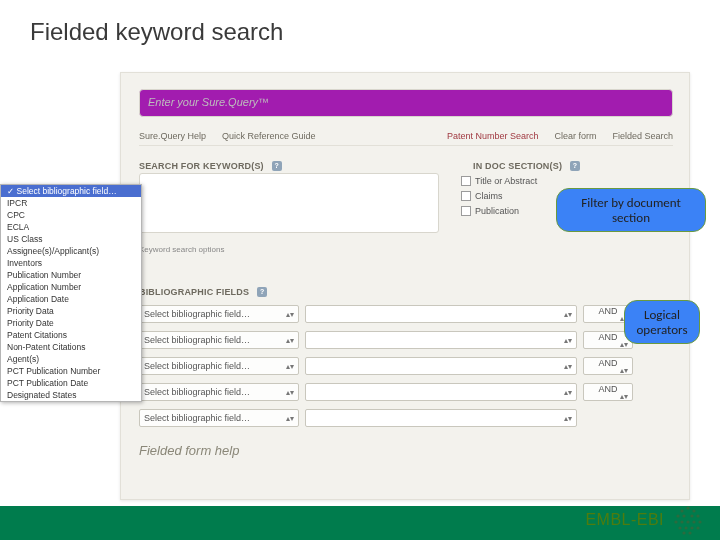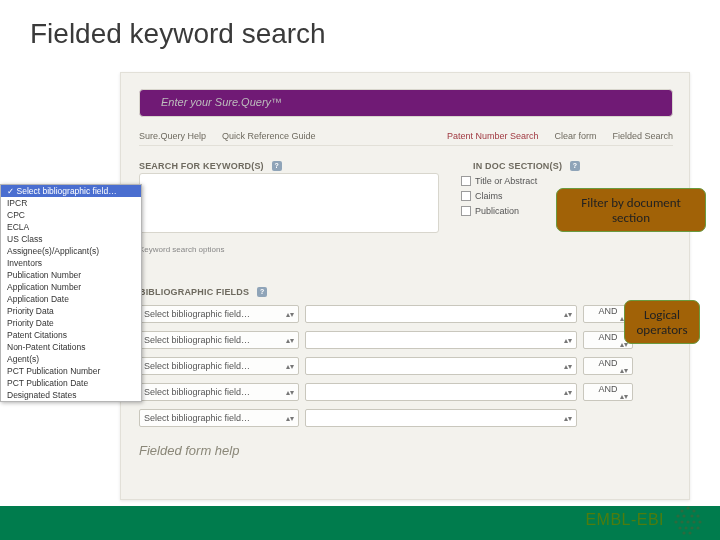--- a/index.html
+++ b/index.html
@@ -8,43 +8,43 @@
     height: 540px;
     font-family: Arial, Helvetica, sans-serif;
     background: #fff;
     position: relative;
     overflow: hidden;
   }
   .slide { position: relative; width: 720px; height: 540px; }
   .title {
     position: absolute;
     left: 30px; top: 18px;
-    font-size: 28px;
+    font-size: 24px;
     color: #3a3a3a;
     font-weight: 400;
   }
   .app-frame {
     position: absolute;
     left: 120px; top: 72px;
     width: 570px; height: 428px;
     background: #f3f2ed;
     border: 1px solid #e2e0d8;
     box-shadow: 0 1px 3px rgba(0,0,0,0.1);
   }
   .query-input {
     position: absolute;
     left: 18px; top: 16px;
     width: 534px; height: 28px;
-    background: #701a75;
+    background: #a21caf;
     border: 1px solid #d8d6cd;
     border-radius: 4px;
     color: #bdbdbd;
     font-size: 11px;
     font-style: italic;
-    padding: 6px 21px;
+    padding: 6px 8px;
   }
   .toolbar {
     position: absolute;
     left: 18px; top: 58px;
     width: 534px;
     display: flex;
     gap: 16px;
     font-size: 9px;
     color: #6e6a5f;
     border-bottom: 1px solid #e2e0d8;
@@ -167,23 +167,23 @@
   .dropdown-popup .item.sel {
     background: #4a6ed0;
     color: #fff;
   }
   .dropdown-popup .item.sel::before {
     content: "✓ ";
   }
   
   .callout {
     position: absolute;
-    background: #a16207;
+    background: #3b82f6;
     border: 1px solid #6a9a3f;
-    border-radius: 7px;
+    border-radius: 13px;
     padding: 6px 10px;
     font-size: 13px;
     font-family: Calibri, Arial, sans-serif;
     color: #222;
     text-align: center;
   }
   .callout.c1 { left: 6px; top: 188px; width: 120px; }
   .callout.c2 { left: 556px; top: 188px; width: 150px; }
   .callout.c3 { left: 624px; top: 300px; width: 76px; }
   .callout::after {

